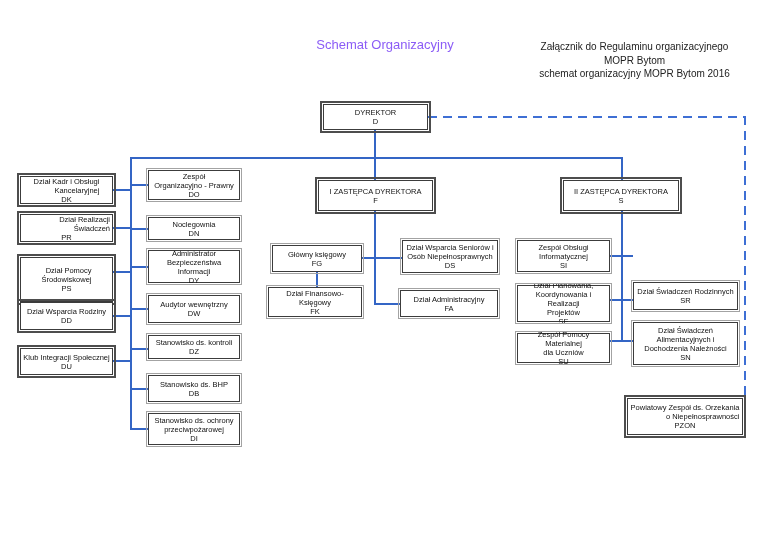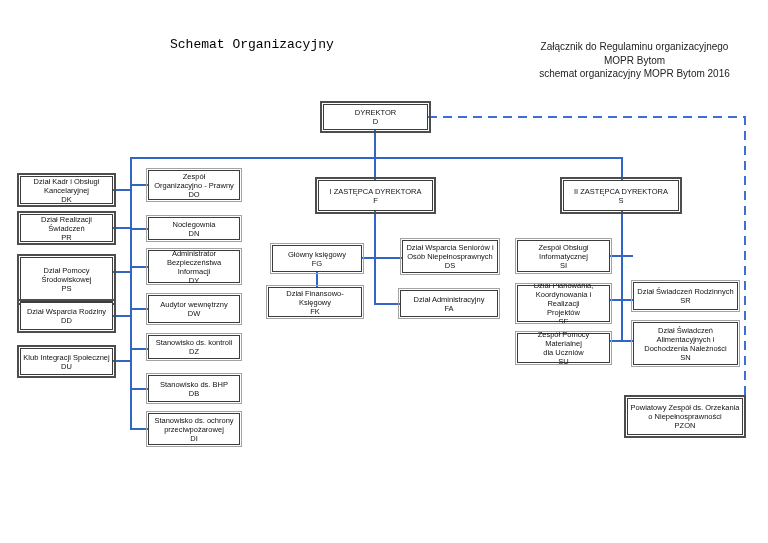--- a/index.html
+++ b/index.html
@@ -7,35 +7,35 @@
   .canvas{
     position:relative;
     width:768px;height:543px;
     background:#ffffff;
     font-family:"Liberation Sans", sans-serif;
     color:#111;
     overflow:hidden;
   }
   .page-title{
     position:absolute;left:170px;top:37px;width:430px;
-    text-align:left;font-size:13px;line-height:1.3;color:#000000;font-family:Liberation Mono, monospace;
+    text-align:center;font-size:13px;line-height:1.3;color:#8b5cf6;
   }
   .attachment-note{
     position:absolute;left:532px;top:40px;width:205px;
     text-align:center;font-size:10px;line-height:1.35;color:#222;
   }
   .box{
     position:absolute;background:#fff;
     border:1px solid #3c3c3c;
     display:flex;flex-direction:column;align-items:center;justify-content:center;
     text-align:center;font-size:7.5px;line-height:1.2;color:#111;
     box-sizing:border-box;padding:1px 2px;
   }
   .box .lbl{white-space:pre-line;}
-  .box.major{outline:2px solid #4d4d4d;outline-offset:1px;}
+  .box.major{outline:2px solid #4d4d4d;outline-offset:1px;text-align:right;}
   .box.minor{outline:1px solid #a3a3a3;outline-offset:1px;}
   .hl{position:absolute;height:2px;background:#3465c5;}
   .vl{position:absolute;width:2px;background:#3465c5;}
   .dash-h{position:absolute;height:2px;
     background:repeating-linear-gradient(90deg,#3e6fd4 0 9px,transparent 9px 15px);}
   .dash-v{position:absolute;width:2px;
     background:repeating-linear-gradient(180deg,#3e6fd4 0 9px,transparent 9px 15px);}
 </style>
 </head>
 <body>

